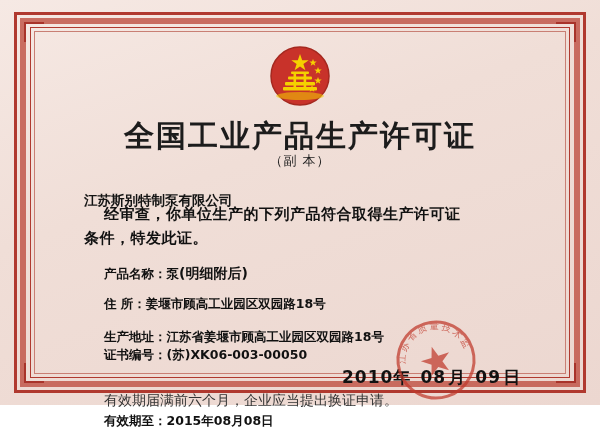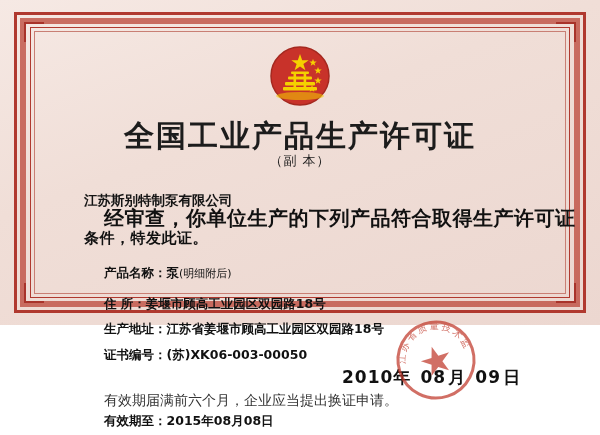--- a/index.html
+++ b/index.html
@@ -10,21 +10,21 @@
     width: 600px;
     height: 435px;
     overflow: hidden;
     font-family: "DejaVu Sans", sans-serif;
     background: #ffffff;
   }
 
   .certificate {
     position: relative;
     width: 600px;
-    height: 325px;
+    height: 405px;
     background: #a3a3a3;
     box-sizing: border-box;
   }
 
   
   .paper-edge {
     position: absolute;
     left: 0; top: 0; right: 0; bottom: 0;
     background: linear-gradient(160deg, #f6e9e4 0%, #f0ded7 40%, #ecd7d0 100%);
   }
@@ -107,21 +107,21 @@
     font-size: 13.5px;
     color: #141414;
   }
 
   .body-line1 {
     position: absolute;
     left: 104px;
     top: 205px;
     font-family: "DejaVu Sans", sans-serif;
     font-weight: bold;
-    font-size: 20px;
+    font-size: 15px;
     color: #111;
     letter-spacing: 0.5px;
   }
   .body-line2 {
     position: absolute;
     left: 84px;
     top: 229px;
     font-family: "DejaVu Sans", sans-serif;
     font-weight: bold;
     font-size: 15px;
@@ -133,25 +133,25 @@
     position: absolute;
     left: 104px;
     font-family: "DejaVu Sans", sans-serif;
     font-size: 12.5px;
     color: #111;
     font-weight: bold;
     white-space: nowrap;
   }
   .field .lbl { font-weight: bold; }
   .field .val { font-weight: bold; }
-  .field .small { font-size: 11px; font-weight: normal; }
+  .field .small { font-size: 14px; font-weight: bold; }
 
   .f-product { top: 265px; }
   .f-address { top: 296px; }
-  .f-prodaddr { top: 321px; }
+  .f-prodaddr { top: 329px; }
   .f-certno  { top: 347px; }
   .f-valid   { top: 371px; margin-top: 42px; }
 
   .date-row {
     position: absolute;
     left: 342px;
     top: 366px;
     font-family: "DejaVu Sans", sans-serif;
     font-size: 17px;
     font-weight: bold;

